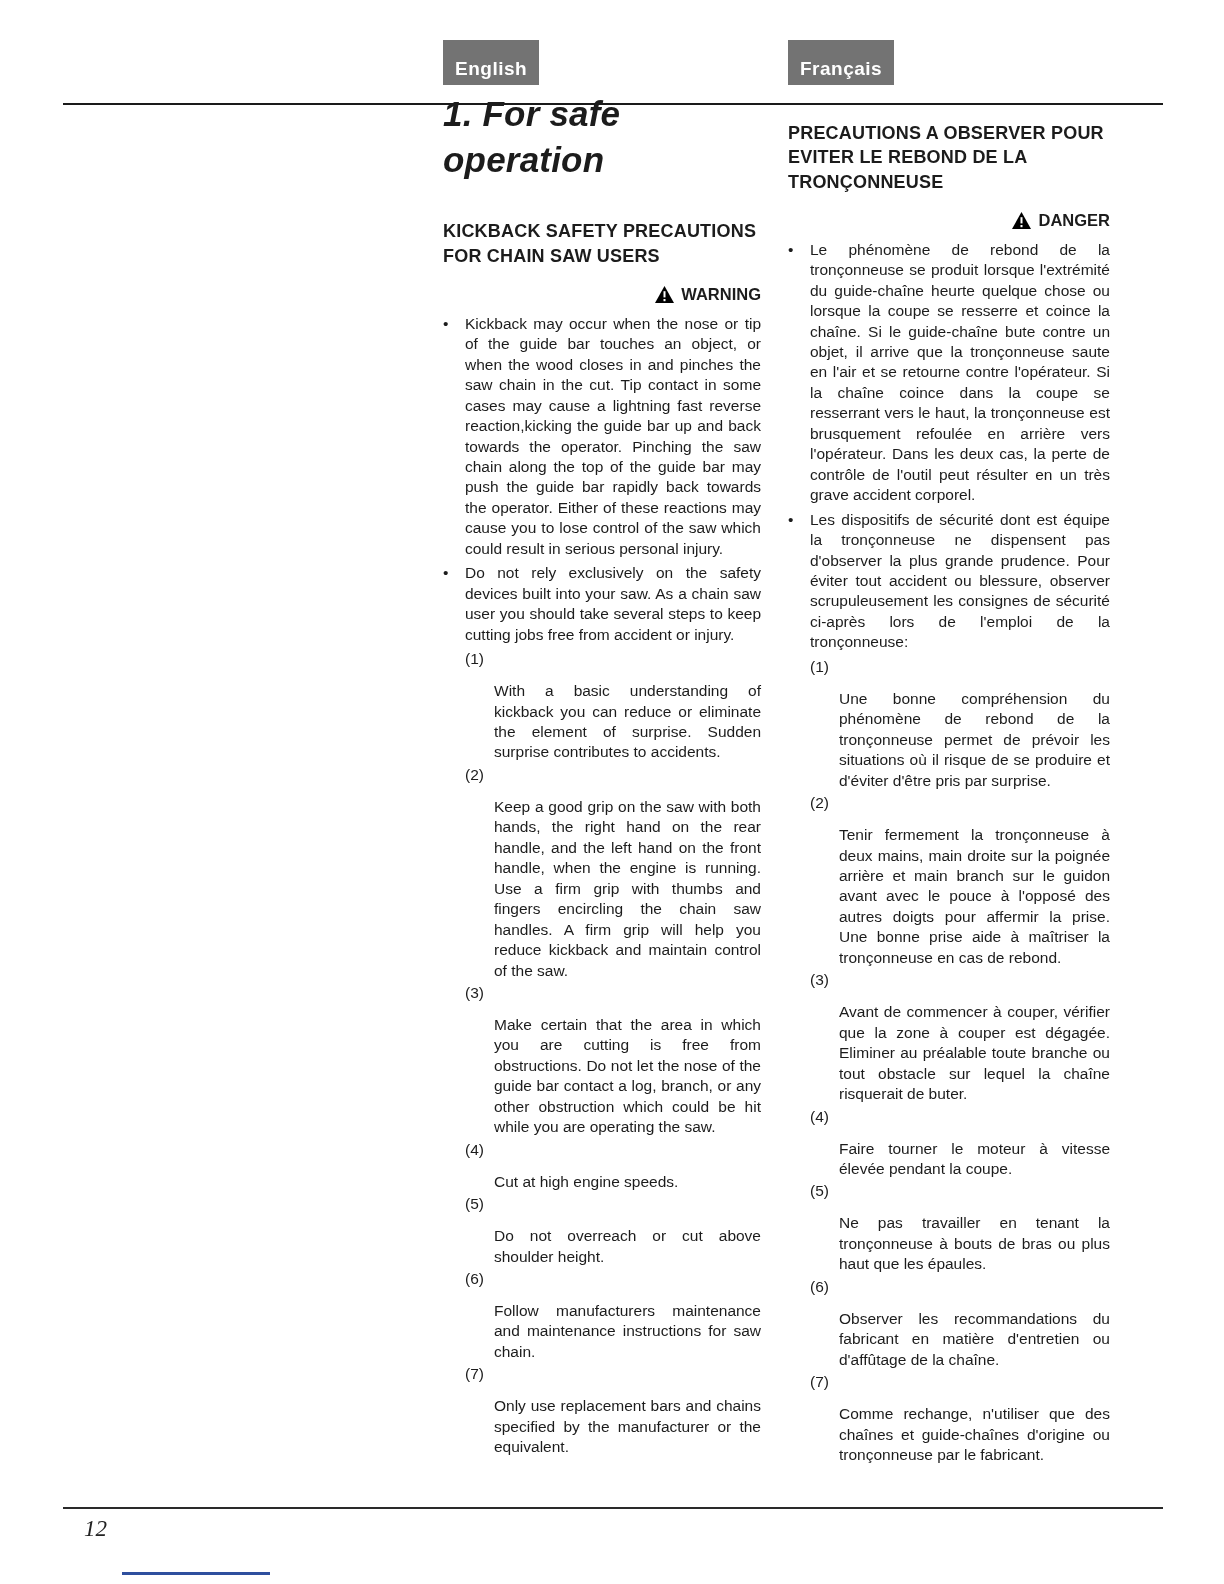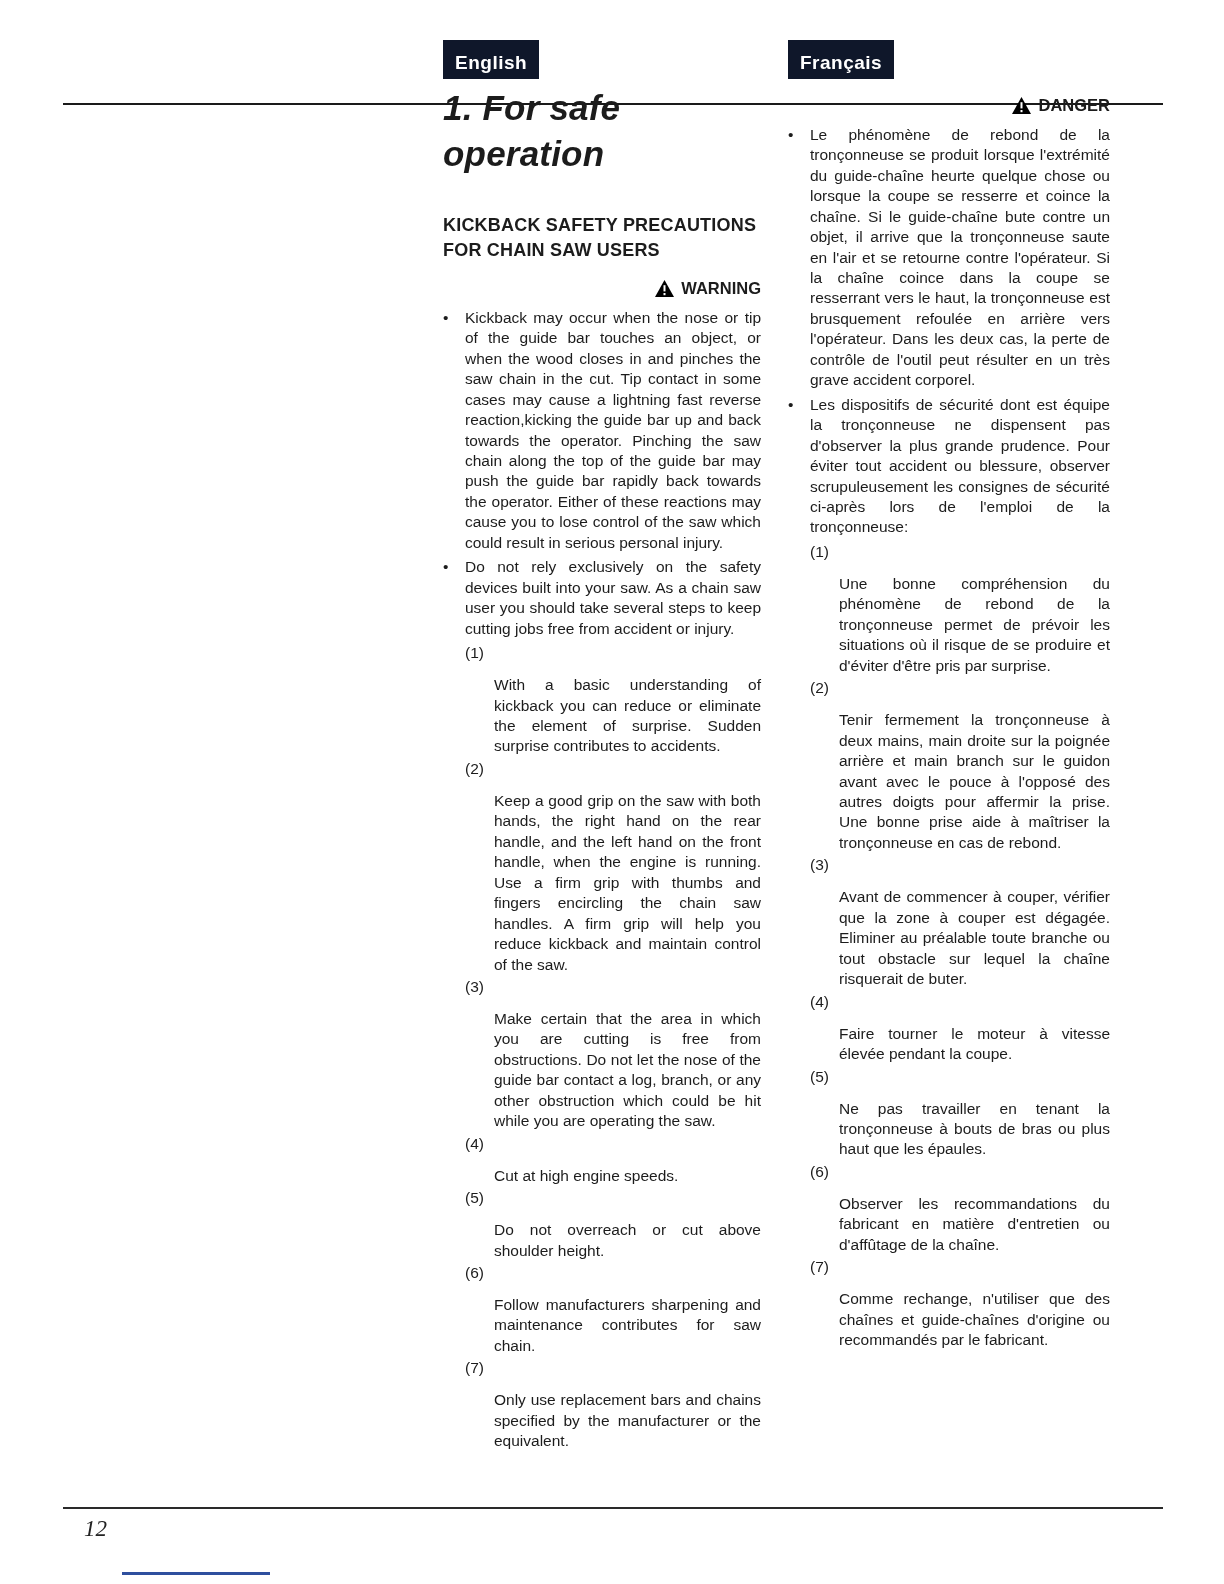--- a/index.html
+++ b/index.html
@@ -22,25 +22,25 @@
   .col {
     position: absolute;
     top: 40px;
     font-size: 15.5px;
     line-height: 1.32;
   }
   .col-en { left: 443px; width: 318px; }
   .col-fr { left: 788px; width: 322px; }
   .lang-badge {
     display: inline-block;
-    background: #0f172a;
+    background: #737373;
     color: #ffffff;
     font-size: 19px;
     font-weight: bold;
-    padding: 10px 12px 4px 12px;
+    padding: 16px 12px 4px 12px;
     letter-spacing: 0.5px;
   }
   .col-title {
     margin: 6px 0 0 0;
     font-size: 35px;
     font-weight: bold;
     font-style: italic;
     letter-spacing: 0.2px;
   }
   .section-heading {
@@ -162,32 +162,33 @@
       <div class="num-item">
         <span class="num-marker">(4)</span>
         <div class="num-text">Cut at high engine speeds.</div>
       </div>
       <div class="num-item">
         <span class="num-marker">(5)</span>
         <div class="num-text">Do not overreach or cut above shoulder height.</div>
       </div>
       <div class="num-item">
         <span class="num-marker">(6)</span>
-        <div class="num-text">Follow manufacturers sharpening and maintenance contributes for saw chain.</div>
+        <div class="num-text">Follow manufacturers maintenance and maintenance instructions for saw chain.</div>
       </div>
       <div class="num-item">
         <span class="num-marker">(7)</span>
         <div class="num-text">Only use replacement bars and chains specified by the manufacturer or the equivalent.</div>
       </div>
     </div>
   </section>
 
   <section class="col col-fr">
     <span class="lang-badge">Français</span>
 
+    <h2 class="section-heading">PRECAUTIONS A OBSERVER POUR EVITER LE REBOND DE LA TRONÇONNEUSE</h2>
 
     <div class="alert-row">
       <span class="alert-icon">
         <svg width="19" height="17" viewBox="0 0 19 17">
             <path d="M9.5 0 L19 17 L0 17 Z" fill="#000"></path>
             <rect x="8.5" y="5.2" width="2" height="6.2" fill="#fff"></rect>
             <rect x="8.5" y="13" width="2" height="2.2" fill="#fff"></rect>
           </svg>
       </span>
       <span>DANGER</span>
@@ -222,21 +223,21 @@
       <div class="num-item">
         <span class="num-marker">(5)</span>
         <div class="num-text">Ne pas travailler en tenant la tronçonneuse à bouts de bras ou plus haut que les épaules.</div>
       </div>
       <div class="num-item">
         <span class="num-marker">(6)</span>
         <div class="num-text">Observer les recommandations du fabricant en matière d'entretien ou d'affûtage de la chaîne.</div>
       </div>
       <div class="num-item">
         <span class="num-marker">(7)</span>
-        <div class="num-text">Comme rechange, n'utiliser que des chaînes et guide-chaînes d'origine ou recommandés par le fabricant.</div>
+        <div class="num-text">Comme rechange, n'utiliser que des chaînes et guide-chaînes d'origine ou tronçonneuse par le fabricant.</div>
       </div>
     </div>
   </section>
 
   <div class="footer-rule"></div>
   <div class="page-number">12</div>
   <div class="blue-line"></div>
 
 </div>
 

